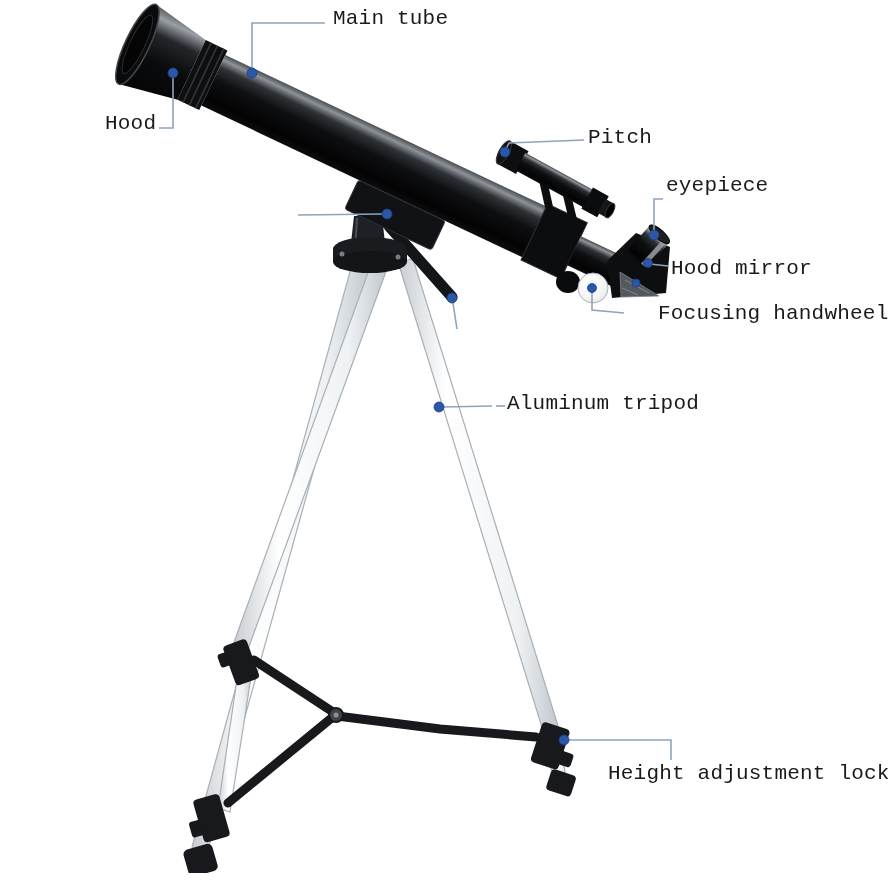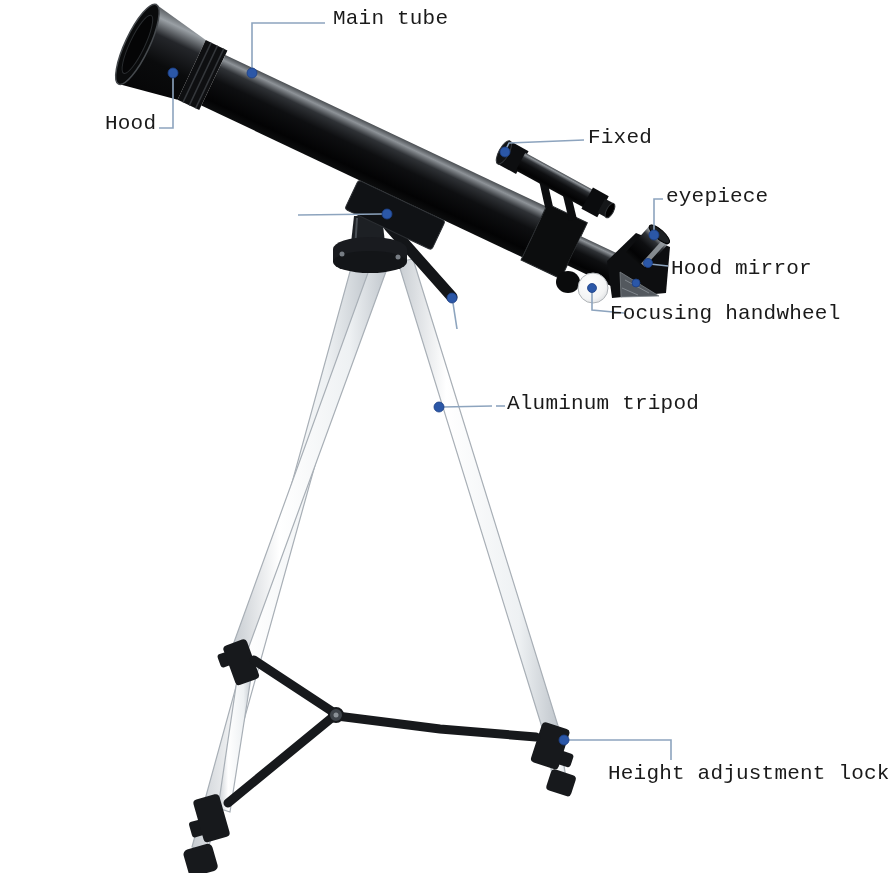--- a/index.html
+++ b/index.html
@@ -176,19 +176,19 @@
       <circle class="dot" cx="636" cy="283" r="4"></circle>
       <circle class="dot" cx="592" cy="288" r="4.5"></circle>
       <circle class="dot" cx="452" cy="298" r="5"></circle>
       <circle class="dot" cx="439" cy="407" r="5"></circle>
       <circle class="dot" cx="564" cy="740" r="5"></circle>
     </g>
   </svg>
 
   <div class="label" style="left:333px;top:7px">Main tube</div>
   <div class="label" style="left:105px;top:112px">Hood</div>
-  <div class="label" style="left:588px;top:126px">Fixed</div>
-  <div class="label" style="left:666px;top:185px">eyepiece</div>
+  <div class="label" style="left:588px;top:126px">Pitch</div>
+  <div class="label" style="left:666px;top:174px">eyepiece</div>
   <div class="label" style="left:671px;top:257px">Hood mirror</div>
-  <div class="label" style="left:610px;top:302px">Focusing handwheel</div>
+  <div class="label" style="left:658px;top:302px">Focusing handwheel</div>
   <div class="label" style="left:507px;top:392px">Aluminum tripod</div>
   <div class="label" style="left:608px;top:762px">Height adjustment lock</div>
 </div>
 
 </body></html>

